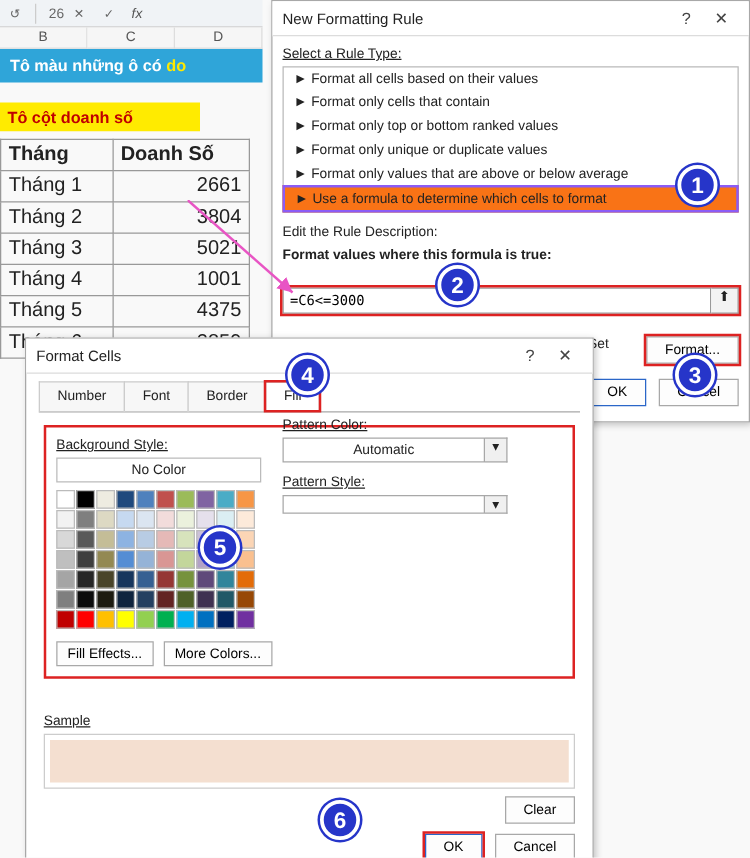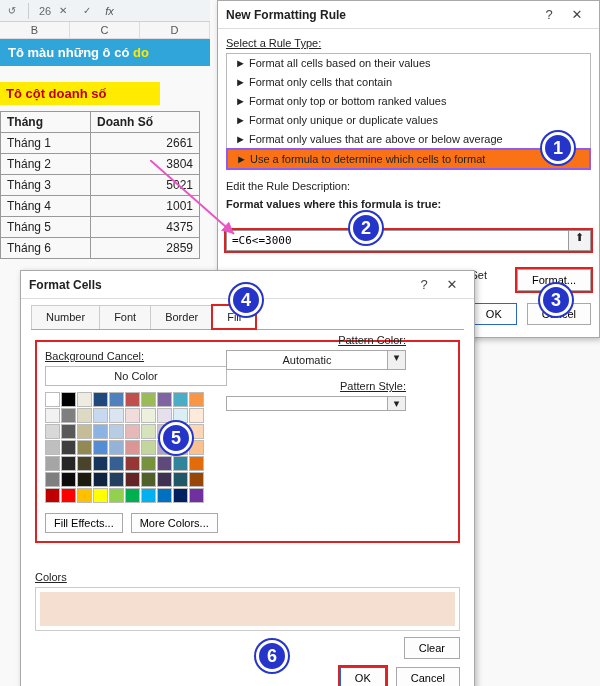--- a/index.html
+++ b/index.html
@@ -20,29 +20,29 @@
   .sheet { position:absolute; left:0; top:22px; width:210px; }
   .colhdr { display:flex; }
   .colhdr div { flex:1; text-align:center; font-size:11px; color:#555;
     border-right:1px solid #ddd; border-bottom:1px solid #ddd; padding:2px 0; background:#f6f6f6;}
   .titlebar { background:#2fa5d9; color:#fff; font-weight:bold; font-size:13px;
     padding:6px 8px; }
   .titlebar .y { color:#ffe900;}
   .subt { background:#ffeb00; color:#c00000; font-weight:bold; font-size:13px;
     padding:4px 6px; margin-top:16px; width:160px;}
   table.data { border-collapse:collapse; width:200px; margin-top:6px;}
-  table.data th, table.data td { border:1px solid #999; padding:3px 6px; font-size:12px; text-align:left;}
+  table.data th, table.data td { border:1px solid #999; padding:3px 6px; font-size:16px; text-align:left;}
   table.data th { font-weight:bold; }
   table.data td.num { text-align:right; }
 
   
   .dialog { position:absolute; background:#fff; border:1px solid #a8a8a8; box-shadow:2px 2px 6px rgba(0,0,0,.25);}
   .dlg-title { display:flex; align-items:center; background:#fff; border-bottom:1px solid #dcdcdc;
     padding:6px 8px; font-size:12px;}
-  .dlg-title .t { flex:1;font-weight:bold; }
+  .dlg-title .t { flex:1; }
   .dlg-title .wbtn { width:28px; text-align:center; font-size:13px; color:#444; }
 
   
   .dlg-rule { left:217px; top:0; width:383px; }
   .dlg-rule .body { padding:8px 8px 12px;}
   .dlg-rule .lbl { font-size:11px; margin-bottom:4px; text-decoration: underline;}
   .rule-list { border:1px solid #b9b9b9; background:#fff; }
   .rule-list div { padding:3px 8px; font-size:11px; border-bottom:1px dotted transparent; white-space:nowrap; overflow:hidden;}
   .rule-list div.sel { background:#f97316; border:2px solid #8b5cf6; margin:-1px; position:relative; z-index:2;}
   .lbl2 { margin-top:10px; font-size:11px;}
@@ -62,27 +62,27 @@
   .dlg-fmt .tabs2 { display:flex; padding:6px 10px 0; gap:0; }
   .dlg-fmt .tabs2 div { border:1px solid #ccc; border-bottom:none; background:#f7f7f7;
     padding:5px 14px; font-size:11px; margin-right:-1px; }
   .dlg-fmt .tabs2 div.on { background:#fff; border-color:#a8a8a8; border-bottom:1px solid #fff;
     position:relative; z-index:2; }
   .dlg-fmt .tabline { border-bottom:1px solid #a8a8a8; margin:0 10px; }
   .hl-red-tab { outline:2px solid #d22; outline-offset:-1px;}
   .dlg-fmt .body { padding:10px 14px 10px;}
   .bgarea { border:2px solid #d22; padding:8px; }
   .bgarea .lab { text-decoration:underline; font-size:11px; margin-bottom:4px; display:block;}
-  .ncolor { border:1px solid #bbb; text-align:center; font-size:11px; padding:3px 0; width:182px; margin-bottom:6px;}
+  .ncolor { border:1px solid #bbb; text-align:center; font-size:11px; padding:3px 0; width:164px; margin-bottom:6px;}
   .swatches { display:grid; grid-template-columns: repeat(10, 15px); grid-auto-rows:15px; gap:1px; width:160px; }
   .swatches div { border:1px solid #bbb; }
   .sbtns { display:flex; gap:8px; margin-top:10px;}
   .sbtn { border:1px solid #a8a8a8; background:#fdfdfd; padding:3px 8px; font-size:11px;}
   .patt { position:absolute; left:226px; top: 334px; width:180px;}
-  .patt .lab { text-decoration:underline; font-size:11px;text-align:right;}
+  .patt .lab { text-decoration:underline; font-size:11px;}
   .patt .dd { display:flex; margin:4px 0 10px;}
   .patt .dd .v { flex:1; border:1px solid #a8a8a8; padding:3px 6px; font-size:11px; text-align:center;}
   .patt .dd .ar { width:18px; border:1px solid #a8a8a8; border-left:none; background:#f0f0f0; text-align:center;}
   .sample-lab { margin:28px 0 4px; text-decoration:underline; font-size:11px;}
   .sample-box { border:1px solid #ccc; padding:4px; }
   .sample-box-inner { background:#f4dfd0; height:34px; }
   .btnrow { display:flex; justify-content:flex-end; gap:10px; margin-top:8px;}
   .btnrow .ok { border:1px solid #2a66c8; outline:2px solid #d22;}
 
   
@@ -198,21 +198,21 @@
   </div>
   <div class="tabs2">
     <div>Number</div>
     <div>Font</div>
     <div>Border</div>
     <div class="on hl-red-tab">Fill</div>
   </div>
   <div class="tabline"></div>
   <div class="body">
     <div class="bgarea">
-      <span class="lab">Background Cancel:</span>
+      <span class="lab">Background Style:</span>
       <div class="ncolor">No Color</div>
       <div class="swatches" id="swatches">
           <div style="background: rgb(255, 255, 255);"></div>
           <div style="background: rgb(0, 0, 0);"></div>
           <div style="background: rgb(238, 236, 225);"></div>
           <div style="background: rgb(31, 73, 125);"></div>
           <div style="background: rgb(79, 129, 189);"></div>
           <div style="background: rgb(192, 80, 77);"></div>
           <div style="background: rgb(155, 187, 89);"></div>
           <div style="background: rgb(128, 100, 162);"></div>
@@ -278,21 +278,21 @@
           <div style="background: rgb(0, 112, 192);"></div>
           <div style="background: rgb(0, 32, 96);"></div>
           <div style="background: rgb(112, 48, 160);"></div>
         </div>
       <div class="sbtns">
         <button class="sbtn">Fill Effects...</button>
         <button class="sbtn">More Colors...</button>
       </div>
     </div>
 
-    <div class="sample-lab">Colors</div>
+    <div class="sample-lab">Sample</div>
     <div class="sample-box">
       <div class="sample-box-inner"></div>
     </div>
     <div class="btnrow" style="margin-top:6px;">
       <div style="flex:1"></div>
       <button class="btn">Clear</button>
     </div>
     <div class="btnrow">
       <div style="flex:1"></div>
       <button class="btn ok">OK</button>

